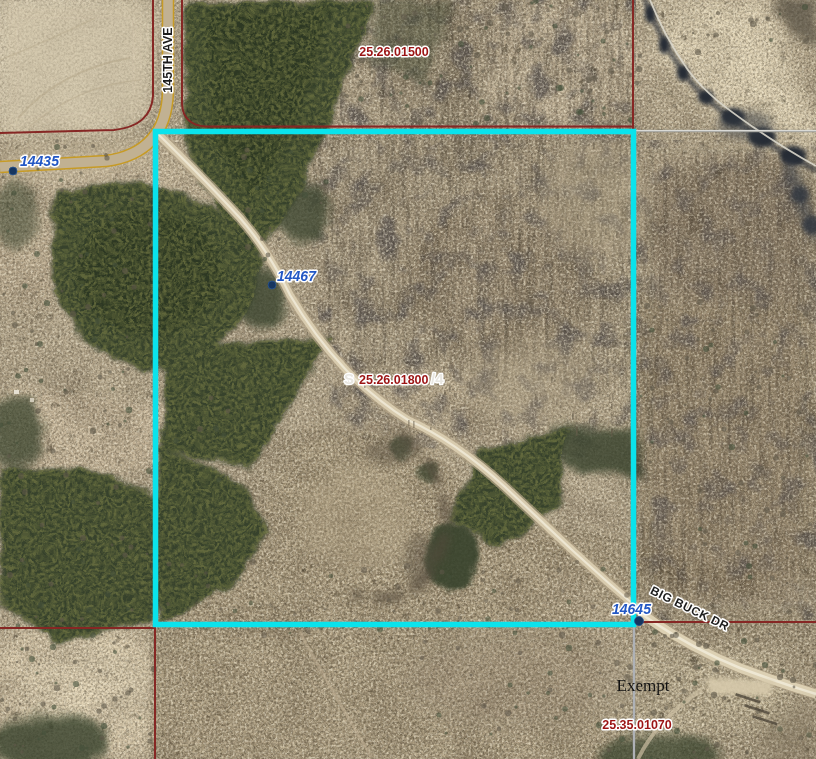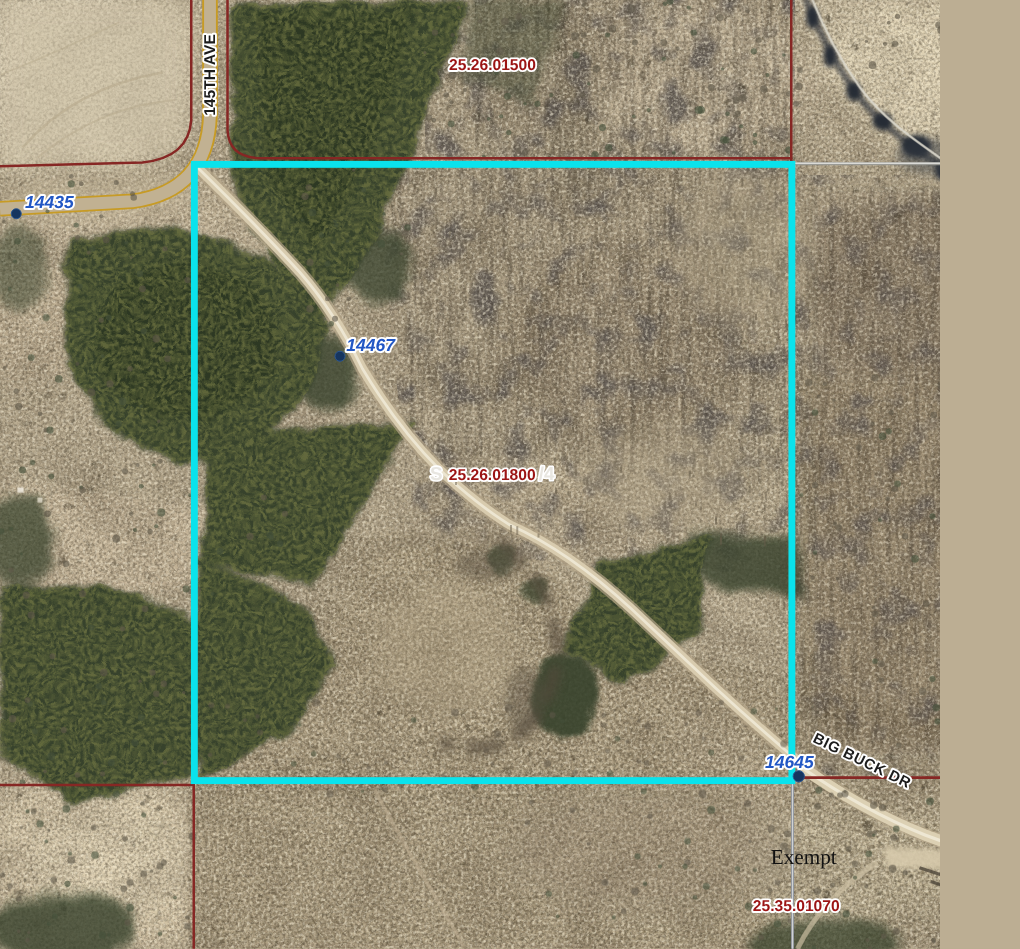--- a/index.html
+++ b/index.html
@@ -1,15 +1,15 @@
 <!DOCTYPE html>
 <html><head><meta charset="utf-8">
 <style>
 html,body{margin:0;padding:0;background:#bcae93;}
-#map{position:relative;width:752px;height:759px;overflow:hidden;font-family:"Liberation Sans",sans-serif;}
+#map{position:relative;width:816px;height:759px;overflow:hidden;font-family:"Liberation Sans",sans-serif;}
 svg{display:block}
 </style></head>
 <body>
 
 <div id="map">
 <svg width="816" height="759" viewBox="0 0 816 759">
 <defs>
 <filter color-interpolation-filters="sRGB" id="b2" x="-30%" y="-30%" width="160%" height="160%">
           <feGaussianBlur stdDeviation="2"></feGaussianBlur>
         </filter>

